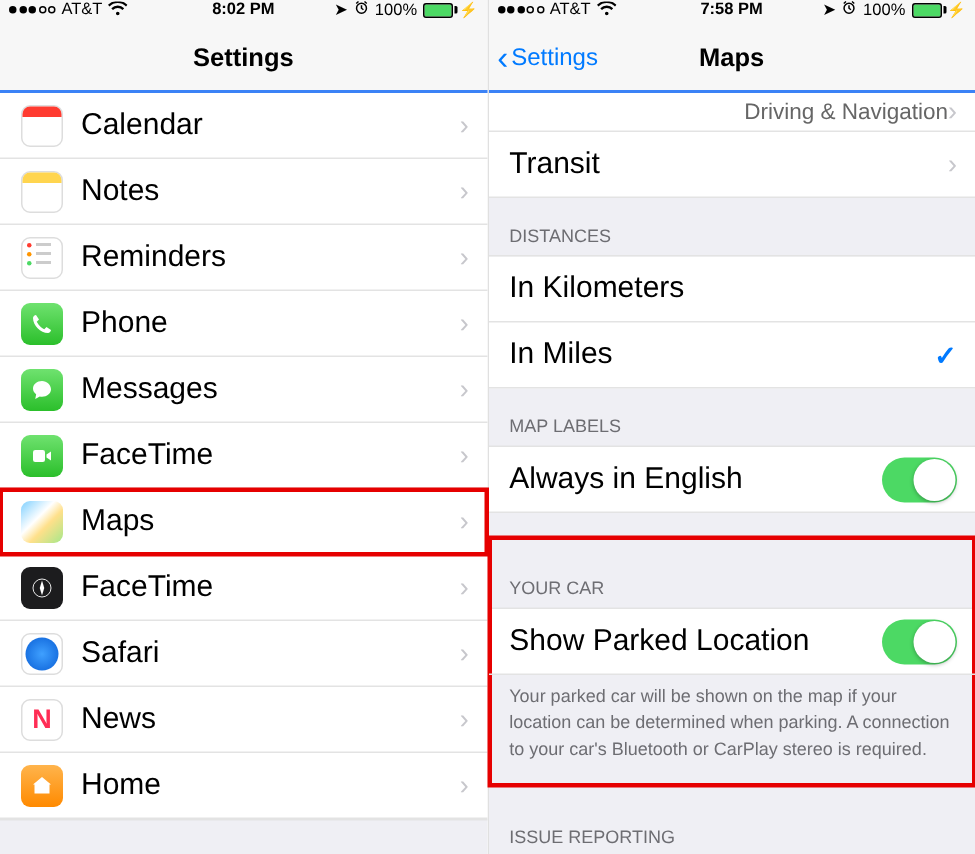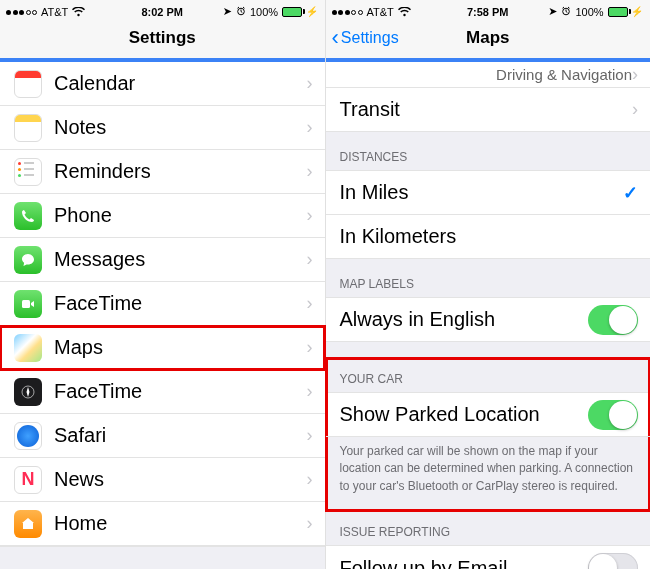--- a/index.html
+++ b/index.html
@@ -2,36 +2,36 @@
 <html><head>
 <meta charset="utf-8">
 <style>
   * { box-sizing: border-box; margin: 0; padding: 0; }
   body { font-family: -apple-system, "Helvetica Neue", Arial, sans-serif; background: #fff; width: 650px; }
   .panes { display: flex; }
   .pane { flex: 1; min-width: 0; border-right: 1px solid #e0e0e0; }
   .pane:last-child { border-right: none; }
 
   
-  .statusbar { height: 18px; display: flex; align-items: flex-end; justify-content: space-between; padding: 0 6px; font-size: 11px; background: #f7f7f7; gap: 16px; }
+  .statusbar { height: 18px; display: flex; align-items: flex-start; justify-content: space-between; padding: 0 6px; font-size: 11px; background: #f7f7f7; gap: 16px; }
   .sb-left, .sb-right { display: flex; align-items: center; gap: 4px; }
   .sb-center { position: absolute; left: 0; right: 0; text-align: center; font-weight: 600; pointer-events: none; font-size: 11px; }
   .statusbar { position: relative; }
   .dots { display: inline-flex; gap: 1.5px; align-items: center; }
   .dot { width: 5px; height: 5px; border-radius: 50%; background: #000; }
   .dot.empty { background: transparent; border: 1px solid #000; width: 5px; height: 5px; }
   .wifi svg { display: block; }
   .navarrow { font-size: 11px; }
   .battery { display: inline-flex; align-items: center; }
   .bat-body { width: 20px; height: 10px; border: 1px solid #000; border-radius: 2px; position: relative; background: linear-gradient(to right, #4cd964 0%, #4cd964 100%); }
   .bat-tip { width: 2px; height: 5px; background: #000; margin-left: 1px; border-radius: 0 1px 1px 0; }
   .bolt { font-size: 10px; margin-left: 1px; }
 
   
-  .navbar { height: 44px; background: #f7f7f7; border-bottom: 4px solid #3b82f6; display: flex; align-items: center; justify-content: center; position: relative; }
+  .navbar { height: 44px; background: #f7f7f7; border-bottom: 2px solid #3b82f6; display: flex; align-items: center; justify-content: center; position: relative; }
   .navtitle { font-size: 17px; font-weight: 600; }
   .navback { position: absolute; left: 6px; color: #007aff; font-size: 16px; display: flex; align-items: center; gap: 2px; }
   .navback .chev { font-size: 22px; line-height: 1; font-weight: 400; }
 
   
   .list { background: #fff; }
   .row { min-height: 44px; display: flex; align-items: center; padding: 0 12px 0 14px; border-bottom: 1px solid #e3e3e3; position: relative; }
   .row .label { flex: 1; font-size: 20px; color: #000; }
   .row .disclosure { color: #c7c7cc; font-size: 18px; }
   .row .check { color: #007aff; font-size: 18px; font-weight: 600; }
@@ -52,21 +52,21 @@
   .ico-compass { background: #1c1c1e; }
   .ico-safari { background: #fff; border:1px solid #ddd; position: relative; }
   .ico-safari::before { content:''; position:absolute; top:2px; left:2px; right:2px; bottom:2px; border-radius:50%; background: radial-gradient(circle,#3fa0ff 0%, #0a5fd6 100%); }
   .ico-news { background: #fff; border:1px solid #ddd; color:#ff2d55; font-weight:700; font-size:18px; }
   .ico-home { background: linear-gradient(#ffb44c,#ff8a00); }
 
   .section-spacer { height: 30px; background: #efeff4; border-top:1px solid #e3e3e3; border-bottom:1px solid #e3e3e3; }
 
   
   .group-header { background: #efeff4; font-size: 12px; color: #6d6d72; padding: 18px 14px 6px; text-transform: uppercase; border-bottom: 1px solid #e3e3e3; }
-  .group-header.first { padding-top: 14px; }
+  .group-header.first { padding-top: 27px; }
   .footer-text { background: #efeff4; font-size: 12px; color: #6d6d72; padding: 6px 14px 16px; line-height: 1.45; }
   .gap { background: #efeff4; height: 16px; }
   .row.clipped { min-height: 26px; }
   .row.clipped .label { color: #666; font-size: 15px; text-align: right; }
 
   .toggle { width: 50px; height: 30px; border-radius: 15px; position: relative; flex-shrink: 0; }
   .toggle .knob { position: absolute; top: 1px; width: 28px; height: 28px; border-radius: 50%; background: #fff; box-shadow: 0 1px 3px rgba(0,0,0,0.3); }
   .toggle.on { background: #4cd964; }
   .toggle.on .knob { right: 1px; }
   .toggle.off { background: #e5e5ea; box-shadow: inset 0 0 0 1px #d0d0d5; }
@@ -248,25 +248,25 @@
         <span class="label" style="text-decoration:line-through;text-decoration-color:rgba(0,0,0,0);">Driving &amp; Navigation</span>
         <span class="disclosure">›</span>
       </div>
       <div class="row">
         <span class="label">Transit</span>
         <span class="disclosure">›</span>
       </div>
 
       <div class="group-header">DISTANCES</div>
       <div class="row">
+        <span class="label">In Kilometers</span>
+      </div>
+      <div class="row">
         <span class="label">In Miles</span>
         <span class="check">✓</span>
-      </div>
-      <div class="row">
-        <span class="label">In Kilometers</span>
       </div>
 
       <div class="group-header">MAP LABELS</div>
       <div class="row">
         <span class="label">Always in English</span>
         <span class="toggle on">
             <span class="knob"></span>
           </span>
       </div>
       <div class="gap"></div>

